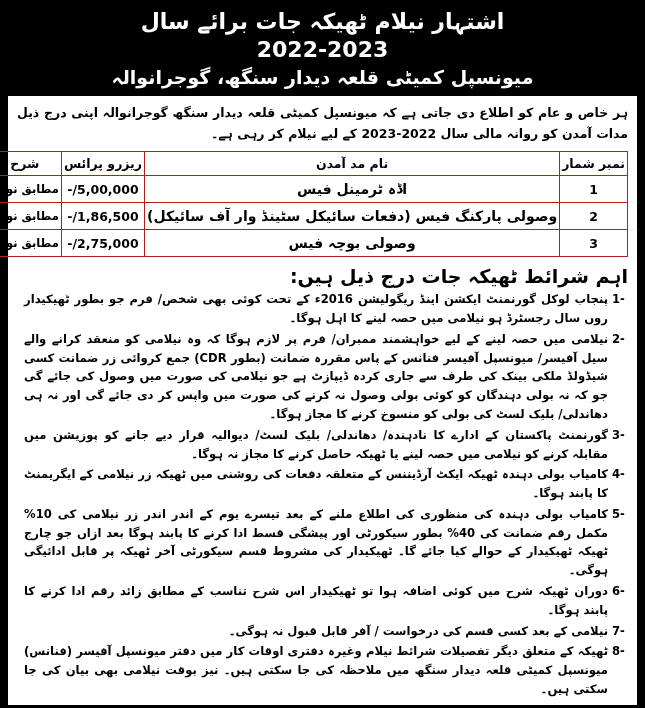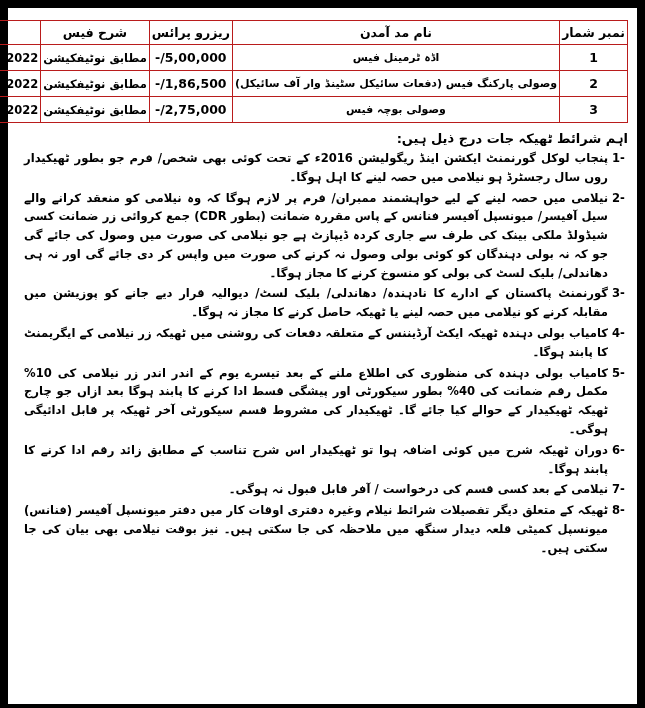--- a/index.html
+++ b/index.html
@@ -83,30 +83,30 @@
     padding: 5px 2px;
     white-space: nowrap;
   }
   table.tbl th {
     font-size: 12.5px;
     padding: 4px 2px;
   }
   table.tbl td.num { width: 36px; }
   table.tbl td.name {
     text-align: center;
-    font-size: 11px;
+    font-size: 14px;
     width: 210px;
   }
   table.tbl td.price { width: 86px; }
   table.tbl td.fee { width: 86px; font-size: 11.5px; }
   table.tbl td.date { width: 126px; font-size: 11.5px; }
 
   
   .cond-title {
-    font-size: 13px;
+    font-size: 19px;
     font-weight: bold;
     margin: 2px 0 3px 0;
   }
   ol.cond {
     list-style: none;
     margin: 0;
     padding: 0;
   }
   ol.cond > li {
     display: flex;
@@ -130,24 +130,30 @@
     text-align-last: right;
     font-weight: bold;
     margin-left: 7px;
   }
 </style>
 </head>
 <body>
 
 <div class="page">
 
+  <div class="hdr">
+    <div class="hdr-line1">اشتہار نیلام ٹھیکہ جات برائے سال</div>
+    <div class="hdr-line2">2022-2023</div>
+    <div class="hdr-line3">میونسپل کمیٹی قلعہ دیدار سنگھ، گوجرانوالہ</div>
+  </div>
 
   <div class="card">
 
     <div class="intro">
+      <span>ہر خاص و عام کو اطلاع دی جاتی ہے کہ میونسپل کمیٹی قلعہ دیدار سنگھ گوجرانوالہ اپنی درج ذیل مدات آمدن کو روانہ مالی سال 2022-2023 کے لیے نیلام کر رہی ہے۔</span>
     </div>
 
     <table class="tbl">
       <thead>
         <tr>
           <th>نمبر شمار</th>
           <th>نام مد آمدن</th>
           <th>ریزرو پرائس</th>
           <th>شرح فیس</th>
           <th>میعاد ٹھیکہ</th>

